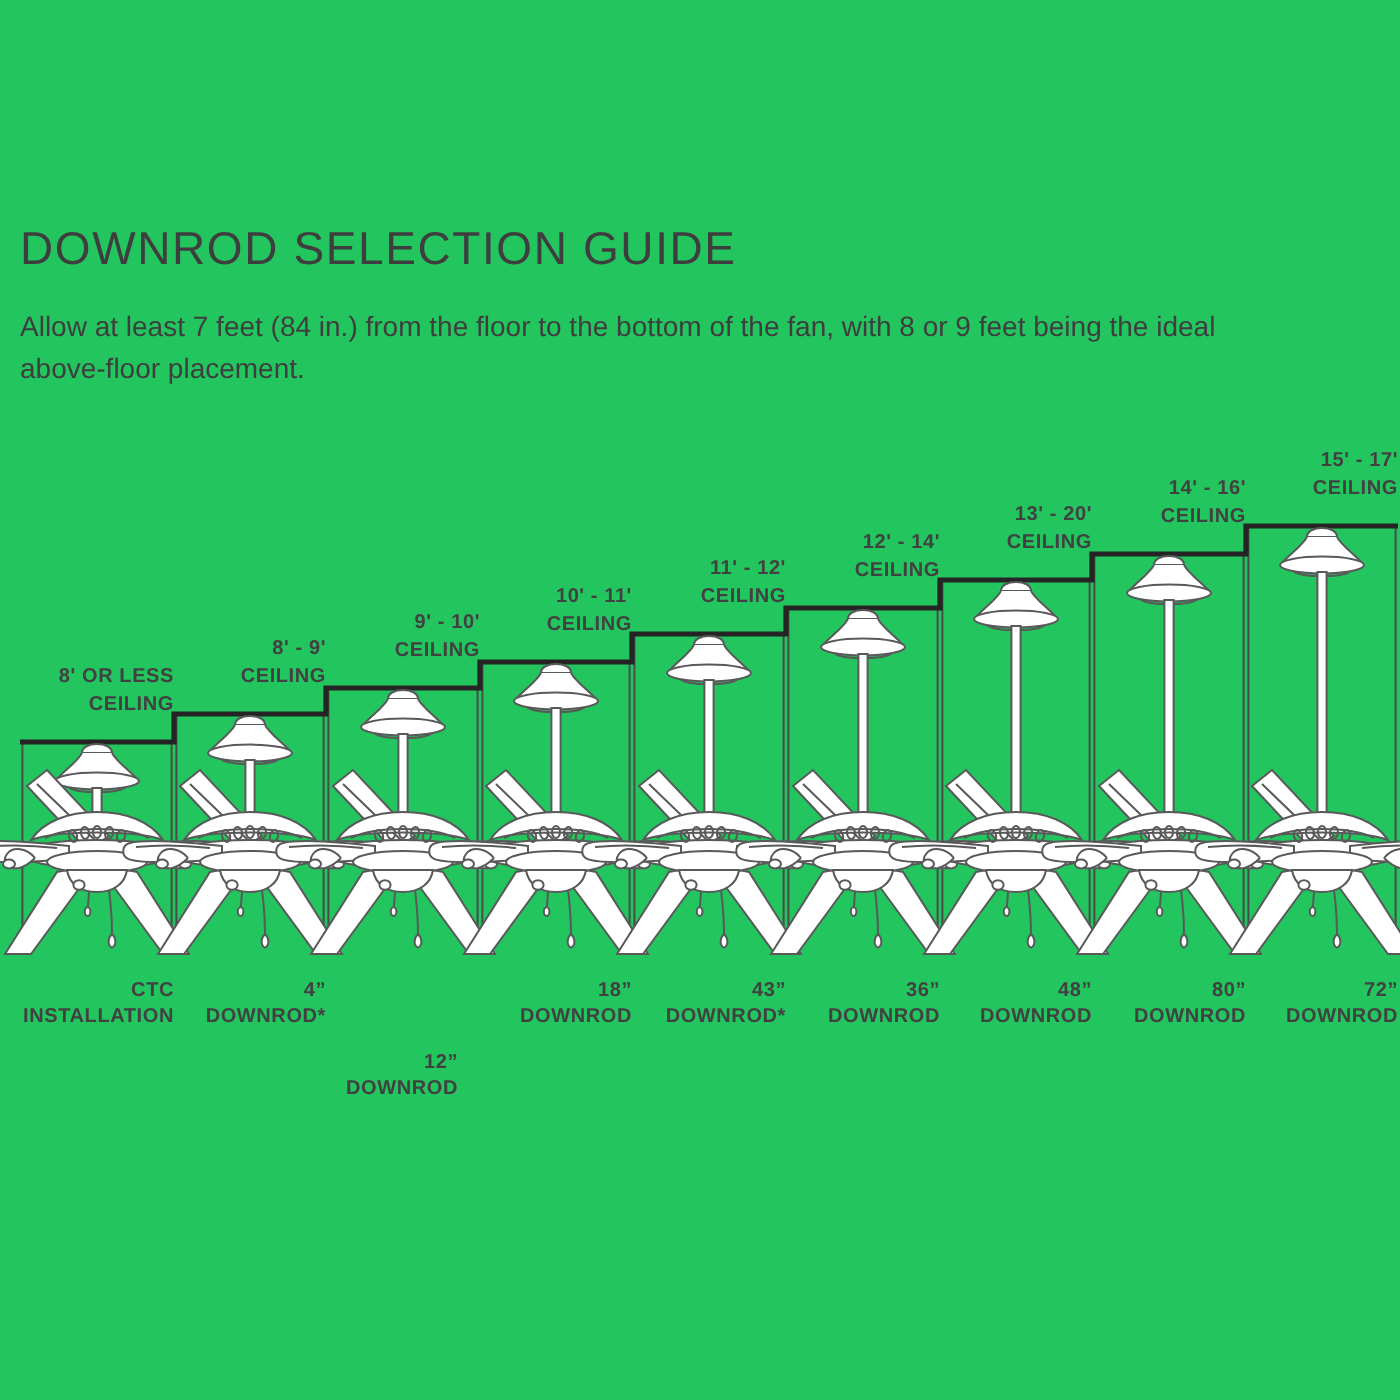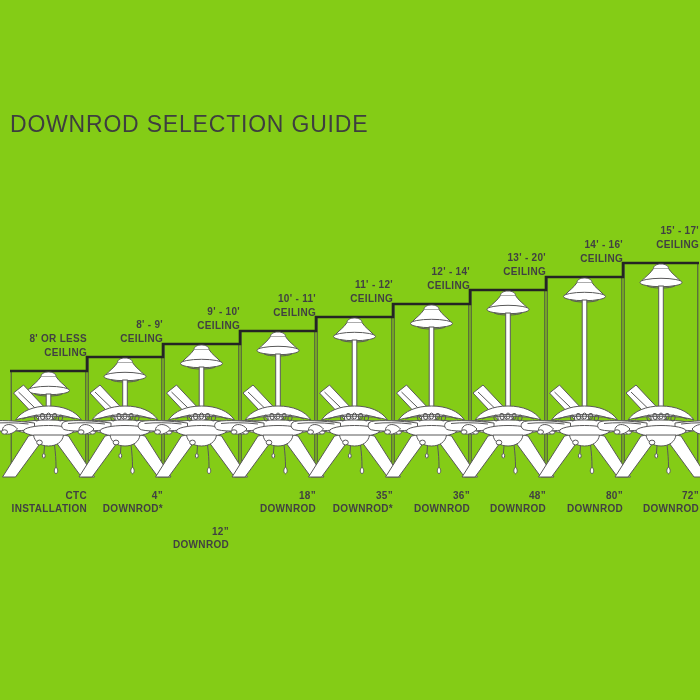--- a/index.html
+++ b/index.html
@@ -1,17 +1,17 @@
 <!DOCTYPE html>
 <html><head>
 <meta charset="utf-8">
 <style>
   html,body{margin:0;padding:0;background:#fff;}
   .page{
-    position:relative;width:700px;height:700px;background:#84cc16;overflow:hidden;
+    position:relative;width:700px;height:700px;background:#22c55e;overflow:hidden;
     font-family:"Liberation Sans","DejaVu Sans",sans-serif;color:#3e3e3f;
   }
   .title{
     position:absolute;left:10px;top:111px;font-size:23px;font-weight:400;
     letter-spacing:0.8px;color:#3e3e3f;white-space:nowrap;
   }
   .subtitle{
     position:absolute;left:10px;top:153px;width:642px;font-size:14px;
     line-height:21px;letter-spacing:0px;color:#3e3e3f;
   }
@@ -25,20 +25,21 @@
     position:absolute;left:13px;top:557px;font-size:11px;line-height:13.5px;
     font-style:italic;color:#595a5c;letter-spacing:0.2px;
   }
 </style>
 </head>
 <body>
 
 <div class="page">
 
   <div class="title">DOWNROD SELECTION GUIDE</div>
+  <div class="subtitle">Allow at least 7 feet (84 in.) from the floor to the bottom of the fan, with 8 or 9 feet being the ideal above-floor placement.</div>
 
   <svg class="diagram-svg" viewBox="0 0 700 700" xmlns="http://www.w3.org/2000/svg">
     <defs>
       <g id="canopy" stroke="#595959" stroke-width="1" fill="none">
         <path d="M-7.5,4.5 C-7.5,1.5 -4,0 0,0 C4,0 7.5,1.5 7.5,4.5 Z" fill="#fff"></path>
         <path d="M-7.5,4.5 C-10,9 -16,13 -19.5,17 L19.5,17 C16,13 10,9 7.5,4.5" fill="#fff"></path>
         <ellipse cx="0" cy="18.5" rx="21" ry="4.2" fill="#fff"></ellipse>
         <path d="M-14,21.8 C-10,24.8 10,24.8 14,21.8"></path>
       </g>
       <g id="fanunit" stroke="#595959" stroke-width="1" fill="none">
@@ -200,21 +201,21 @@
   </div>
   <div class="rod-label" style="left:152px;width:77px;top:489px;margin-top:36px;">
     <div>12”</div>
       <div>DOWNROD</div>
   </div>
   <div class="rod-label" style="left:240px;width:76px;top:489px;">
     <div>18”</div>
       <div>DOWNROD</div>
   </div>
   <div class="rod-label" style="left:316px;width:77px;top:489px;">
-    <div>35”</div>
+    <div>43”</div>
       <div>DOWNROD*</div>
   </div>
   <div class="rod-label" style="left:393px;width:77px;top:489px;">
     <div>36”</div>
       <div>DOWNROD</div>
   </div>
   <div class="rod-label" style="left:470px;width:76px;top:489px;">
     <div>48”</div>
       <div>DOWNROD</div>
   </div>

